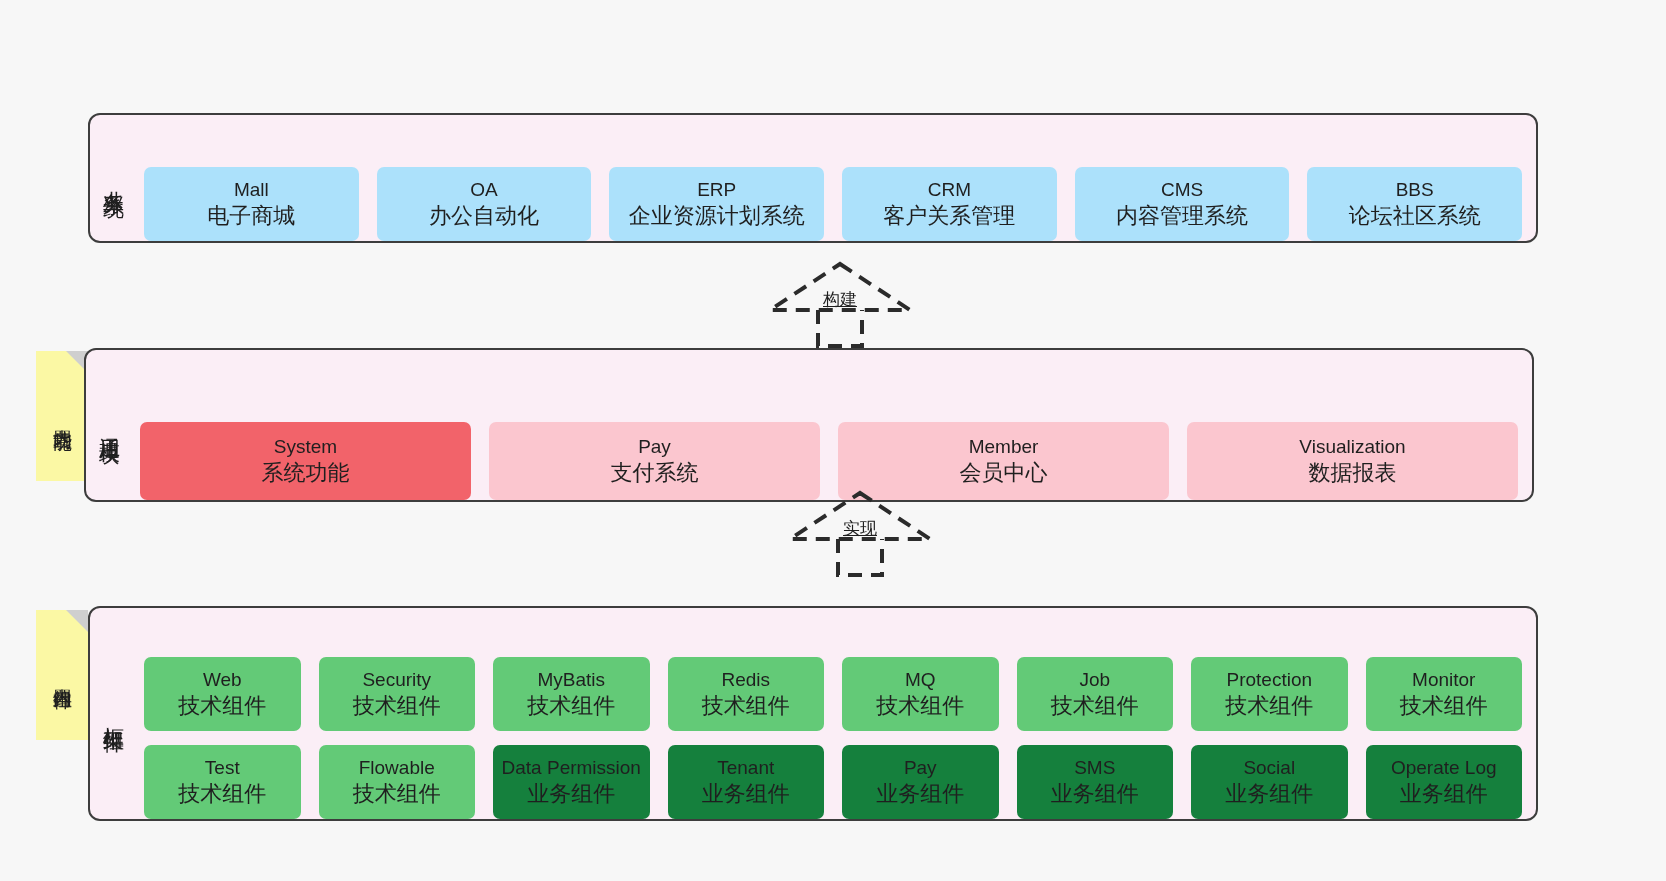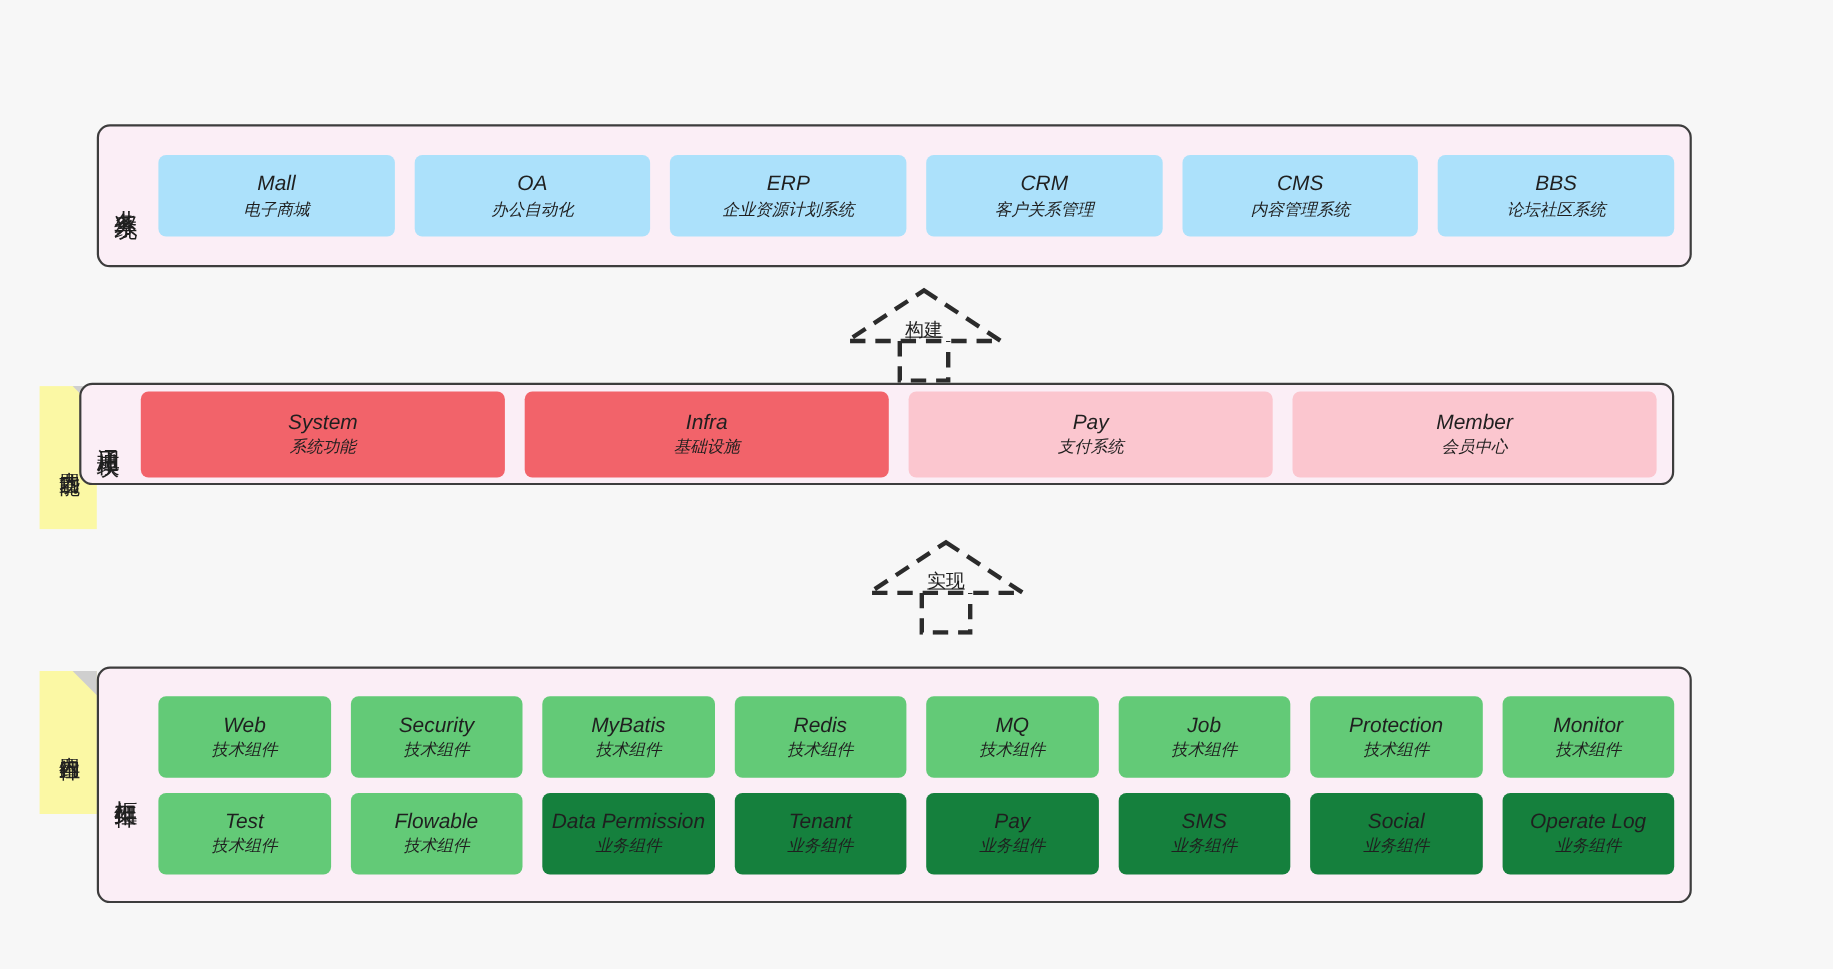--- a/index.html
+++ b/index.html
@@ -46,24 +46,23 @@
     writing-mode: vertical-rl;
     text-orientation: upright;
     color: #1f1f1f;
     user-select: none;
   }
 
   .layer-body {
     flex: 1 1 auto;
     display: flex;
     flex-direction: column;
-    justify-content: center;
+    justify-content: flex-end;
     gap: 14px;
     padding: 0 14px 0 8px;
-    font-style: italic;
   }
 
   .row {
     display: flex;
     gap: 18px;
     align-items: stretch;
   }
 
   .card {
     flex: 1 1 0;
@@ -75,36 +74,36 @@
     text-align: center;
     line-height: 1.28;
     box-sizing: border-box;
     padding: 4px 2px;
   }
   .card .name {
     font-size: 19px;
     color: #1f1f1f;
   }
   .card .sub {
-    font-size: 15px;
+    font-size: 22px;
     color: #1f1f1f;
   }
 
   
   .c-blue        { background: #ace1fb; }
   .c-red         { background: #f2636a; }
   .c-pink        { background: #fbc6cf; }
   .c-green       { background: #63ca77; }
   .c-green-light { background: #15803d; }
 
   
   #layer-business  { left: 88px;  top: 113px; width: 1450px; height: 130px; }
   #layer-business .card { height: 74px; }
 
-  #layer-common    { left: 72px;  top: 348px; width: 1450px; height: 93px; }
+  #layer-common    { left: 84px;  top: 348px; width: 1450px; height: 154px; }
   #layer-common .card { height: 78px; }
 
   #layer-framework { left: 88px;  top: 578px; width: 1450px; height: 215px; margin-top: 28px; }
   #layer-framework .card { height: 74px; }
 
   
   .note {
     position: absolute;
     width: 52px;
     background: #fbf8a4;
@@ -203,31 +202,31 @@
   </div>
 
   <div class="layer" id="layer-common">
     <div class="layer-title">通用模块</div>
     <div class="layer-body">
       <div class="row">
         <div class="card c-red">
           <span class="name">System</span>
           <span class="sub">系统功能</span>
         </div>
-        <div class="card c-red">
-          <span class="name">Infra</span>
-          <span class="sub">基础设施</span>
-        </div>
         <div class="card c-pink">
           <span class="name">Pay</span>
           <span class="sub">支付系统</span>
         </div>
         <div class="card c-pink">
           <span class="name">Member</span>
           <span class="sub">会员中心</span>
+        </div>
+        <div class="card c-pink">
+          <span class="name">Visualization</span>
+          <span class="sub">数据报表</span>
         </div>
       </div>
     </div>
   </div>
 
   <div class="connector" id="connector-impl">
     <svg width="180" height="90" viewBox="0 0 180 90">
       <path d="M 90 6 L 160 52 L 20 52 Z" fill="none" stroke="#2b2b2b" stroke-width="4" stroke-dasharray="14 9" stroke-linejoin="miter"></path>
       <path d="M 68 52 L 68 88 L 112 88 L 112 52" fill="none" stroke="#2b2b2b" stroke-width="4" stroke-dasharray="14 9"></path>
     </svg>

